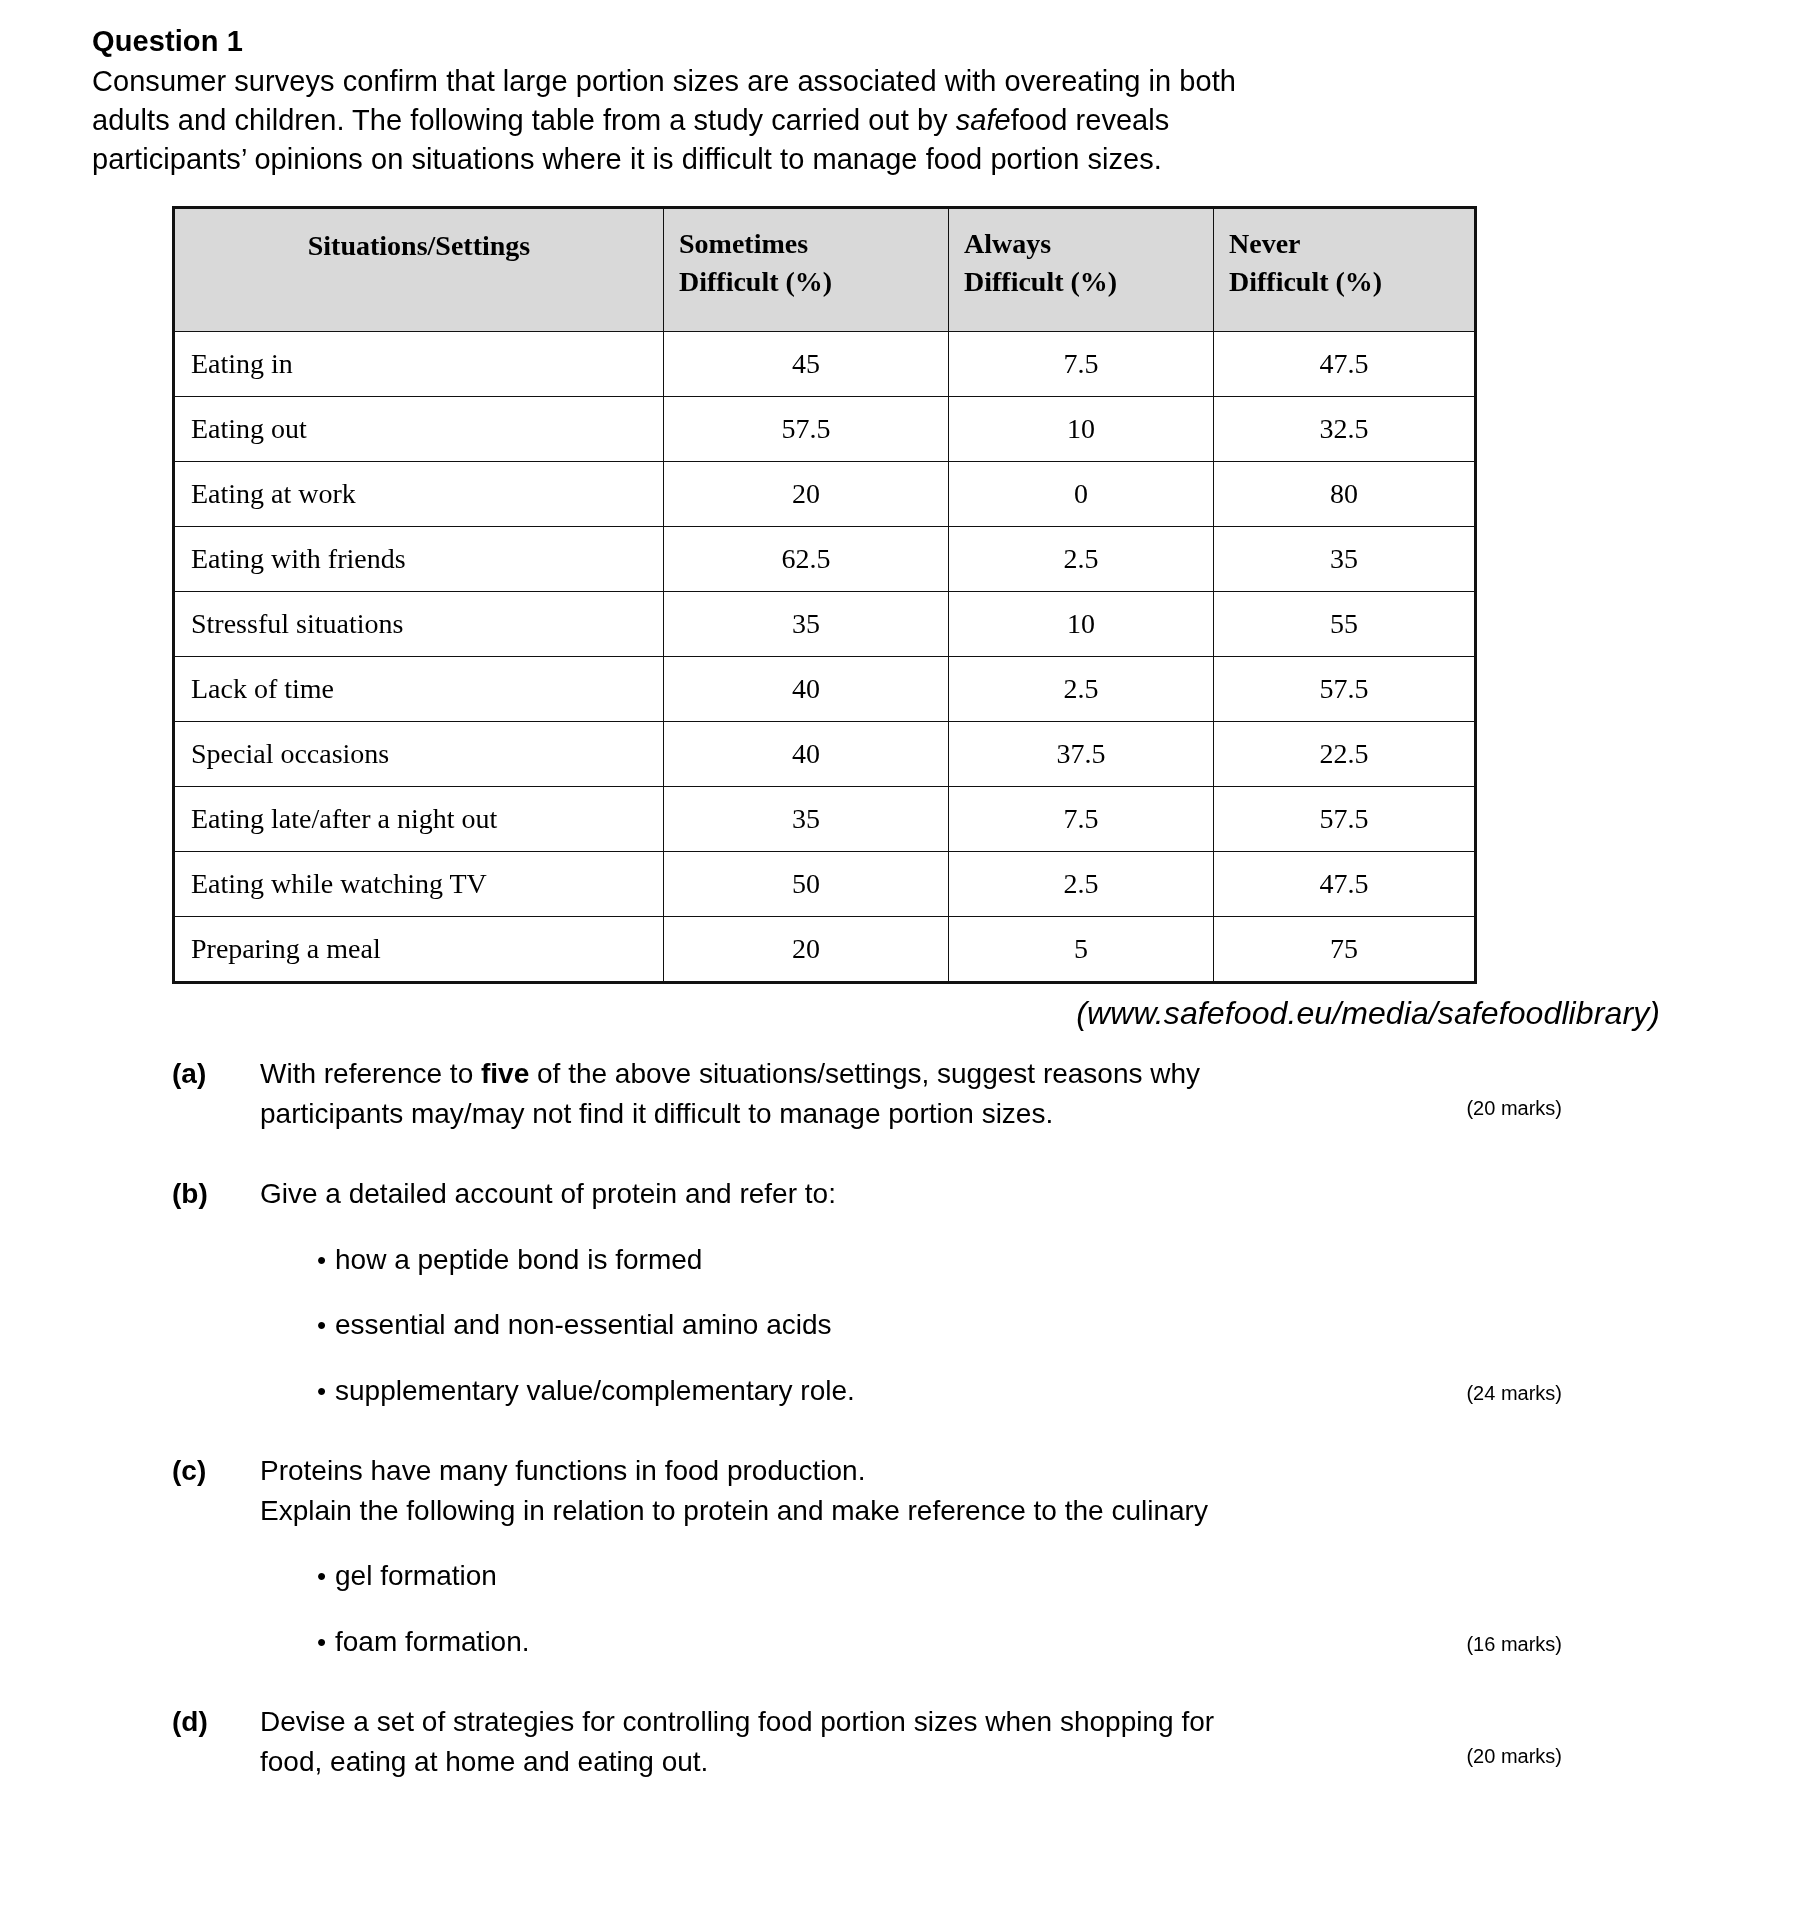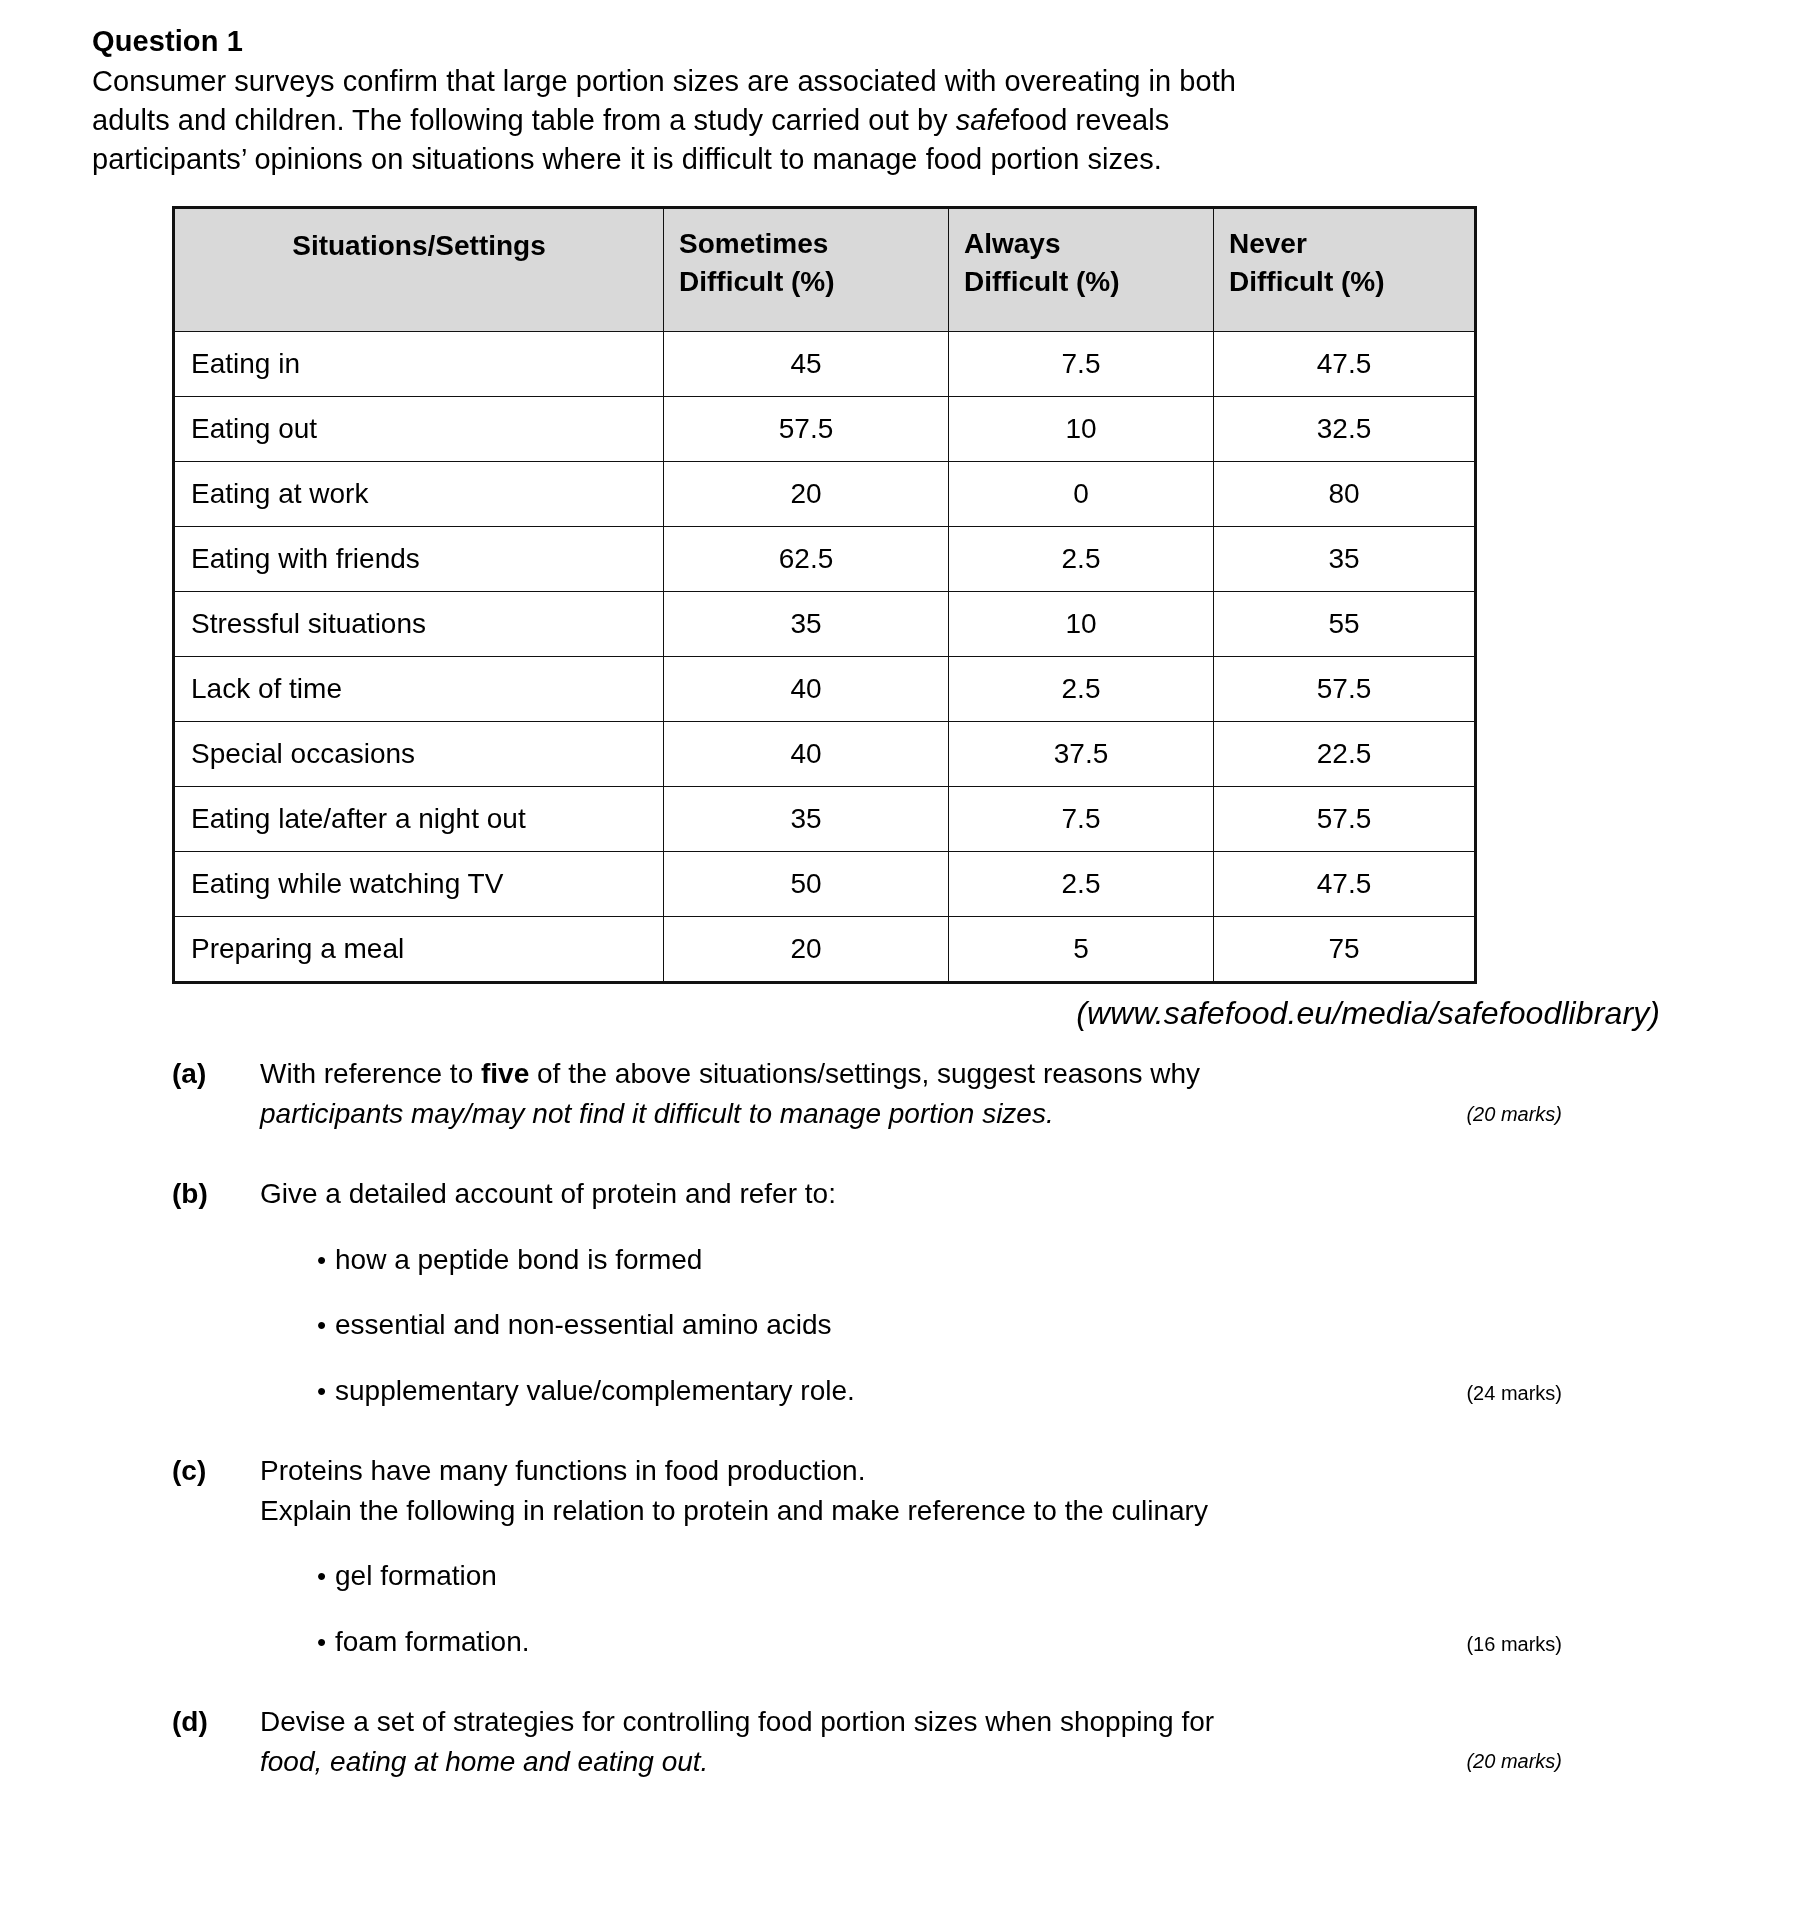--- a/index.html
+++ b/index.html
@@ -38,20 +38,21 @@
     letter-spacing: 0.05px;
   }
   .it { font-style: italic; }
   .bd { font-weight: bold; }
 
   
   .table-wrap {
     margin-top: 27px;
     margin-left: 80px;
     width: 1302px;
+    font-family: Liberation Serif, serif;
   }
   table.portion {
     border-collapse: collapse;
     width: 1302px;
     table-layout: fixed;
     font-size: 27px;
   }
   table.portion col.c0 { width: 490px; }
   table.portion col.c1 { width: 285px; }
   table.portion col.c2 { width: 265px; }
@@ -122,22 +123,21 @@
     line-height: 1.42;
   }
   .part-body {
     flex: 1 1 auto;
     font-size: 28px;
     line-height: 1.42;
   }
   .line-row {
     display: flex;
     justify-content: space-between;
-    align-items: center;
-    font-style: italic;
+    align-items: flex-start;
   }
   .line-row .txt { flex: 0 1 auto; padding-right: 20px; }
   .marks {
     flex: 0 0 auto;
     white-space: nowrap;
     font-size: 20px;
   }
   .para-line { display: block; }
   ul.bullets {
     list-style: none;

